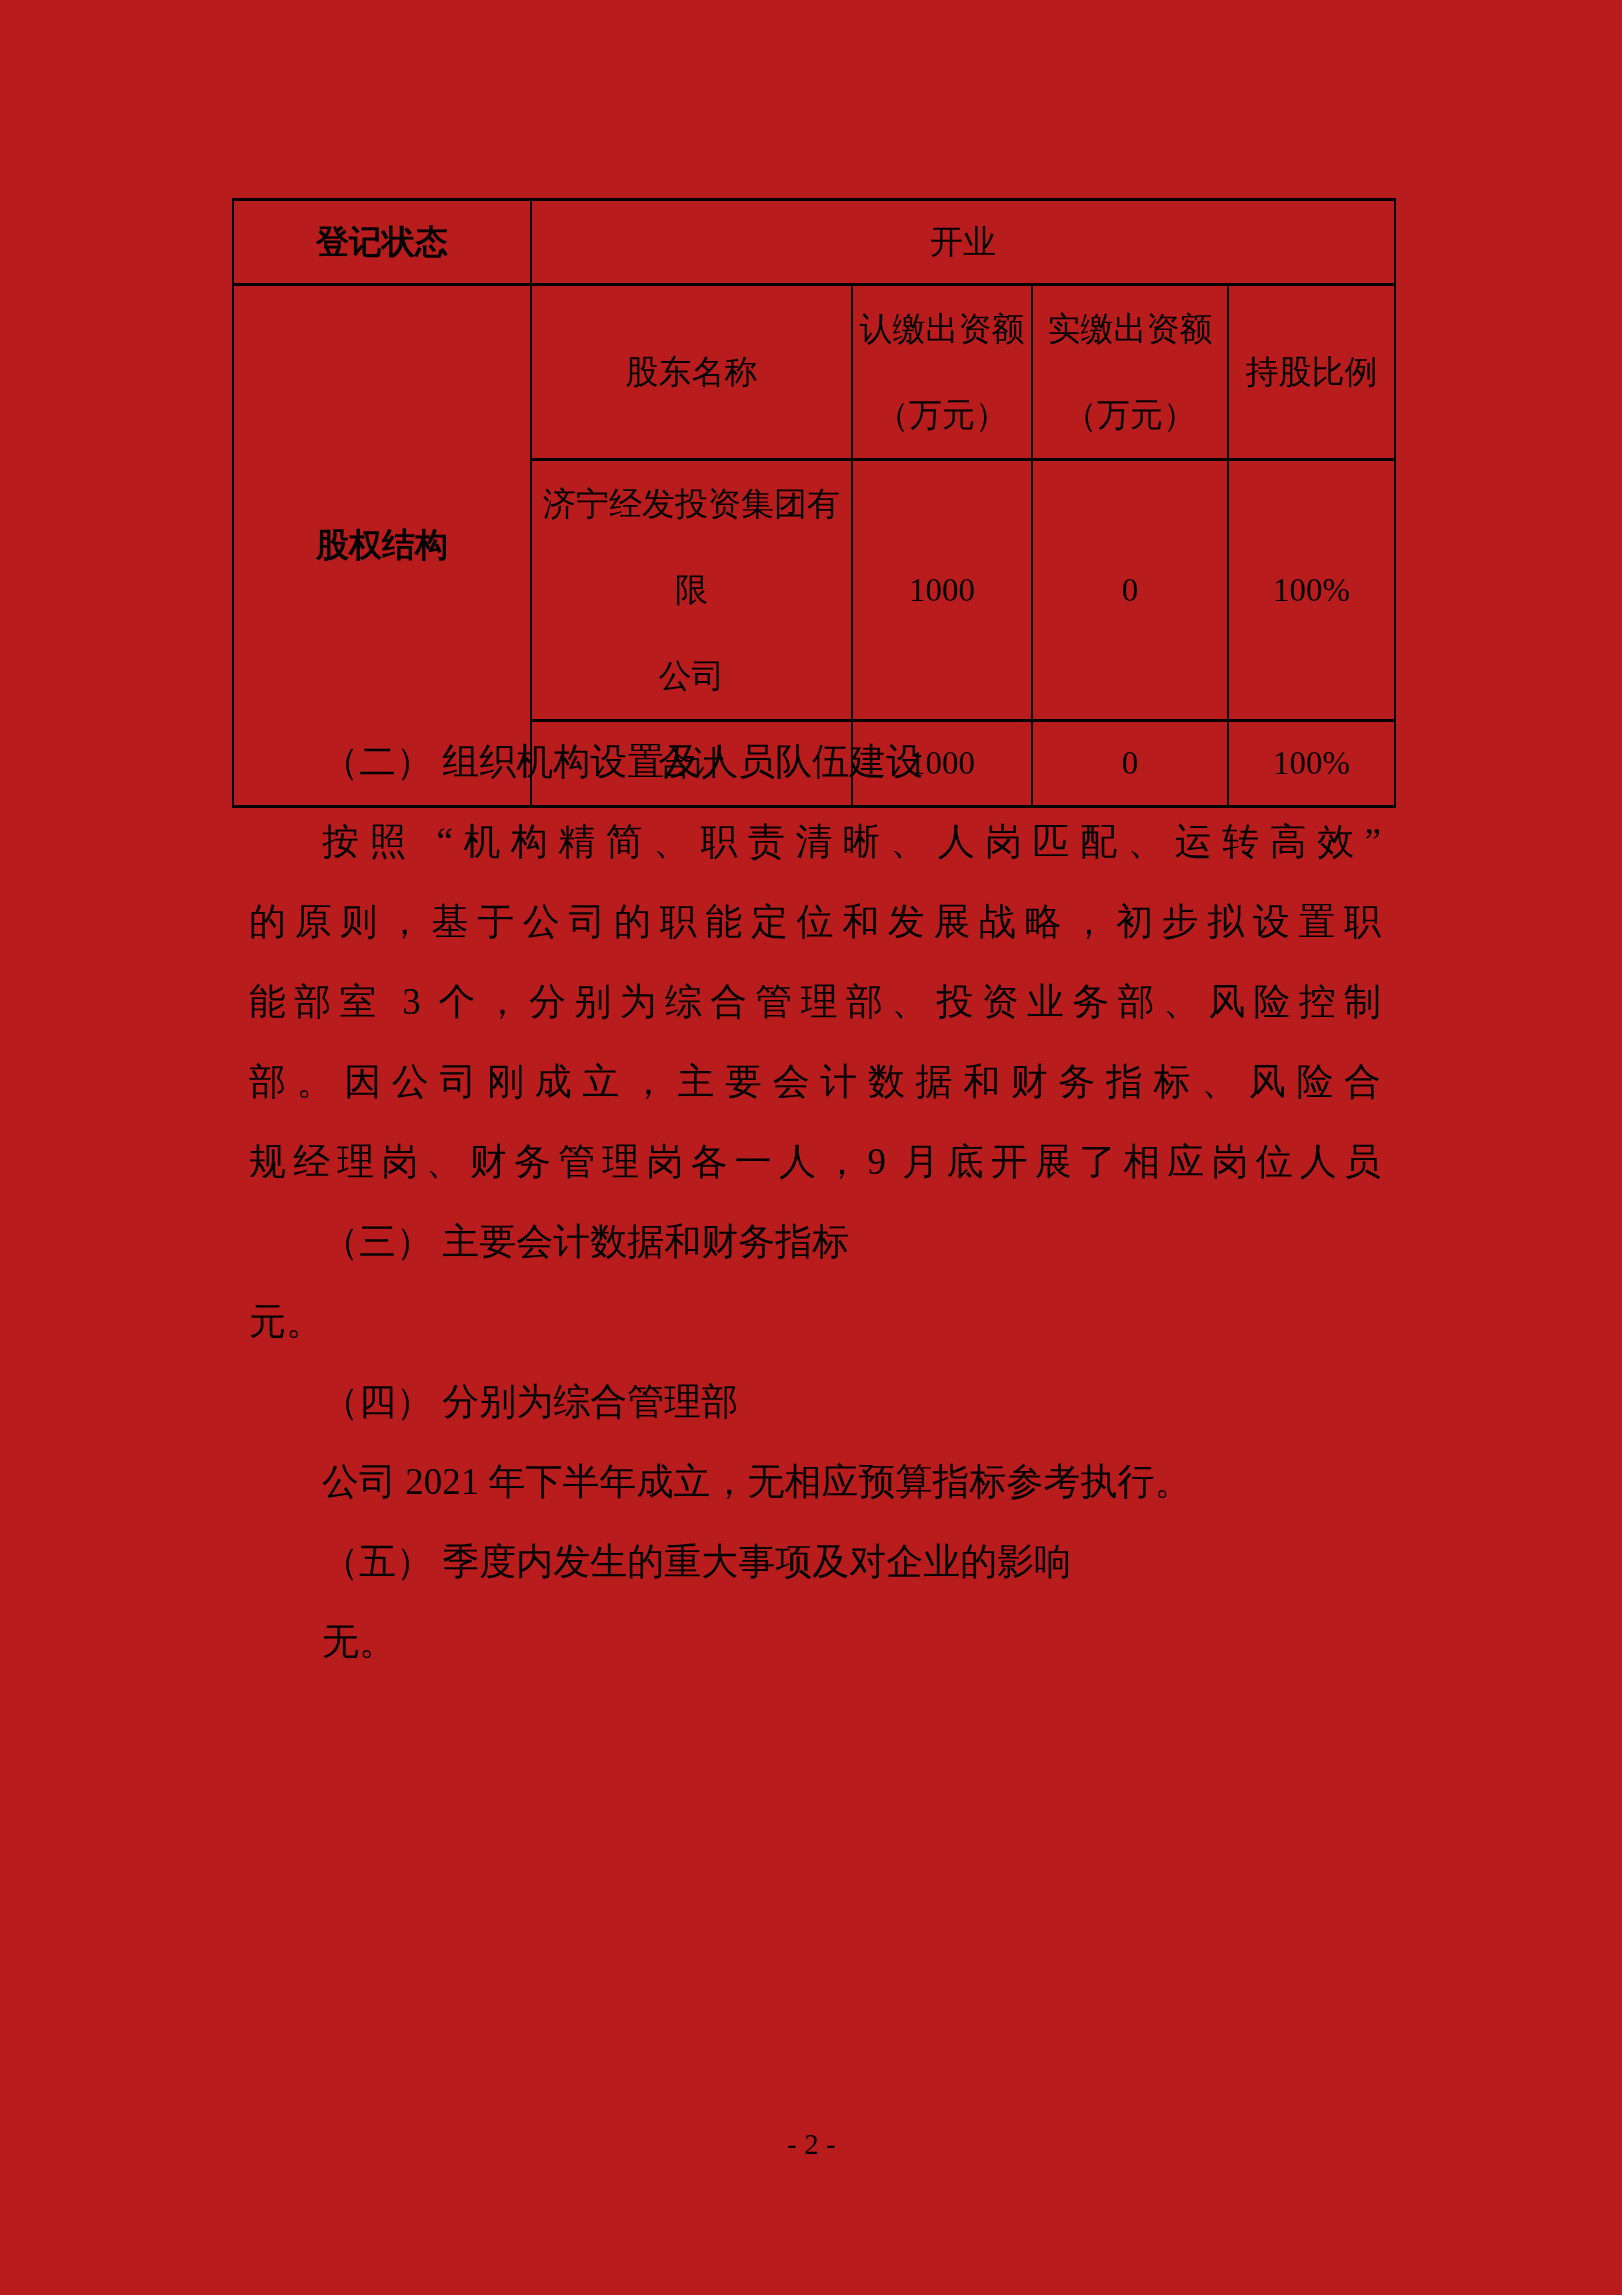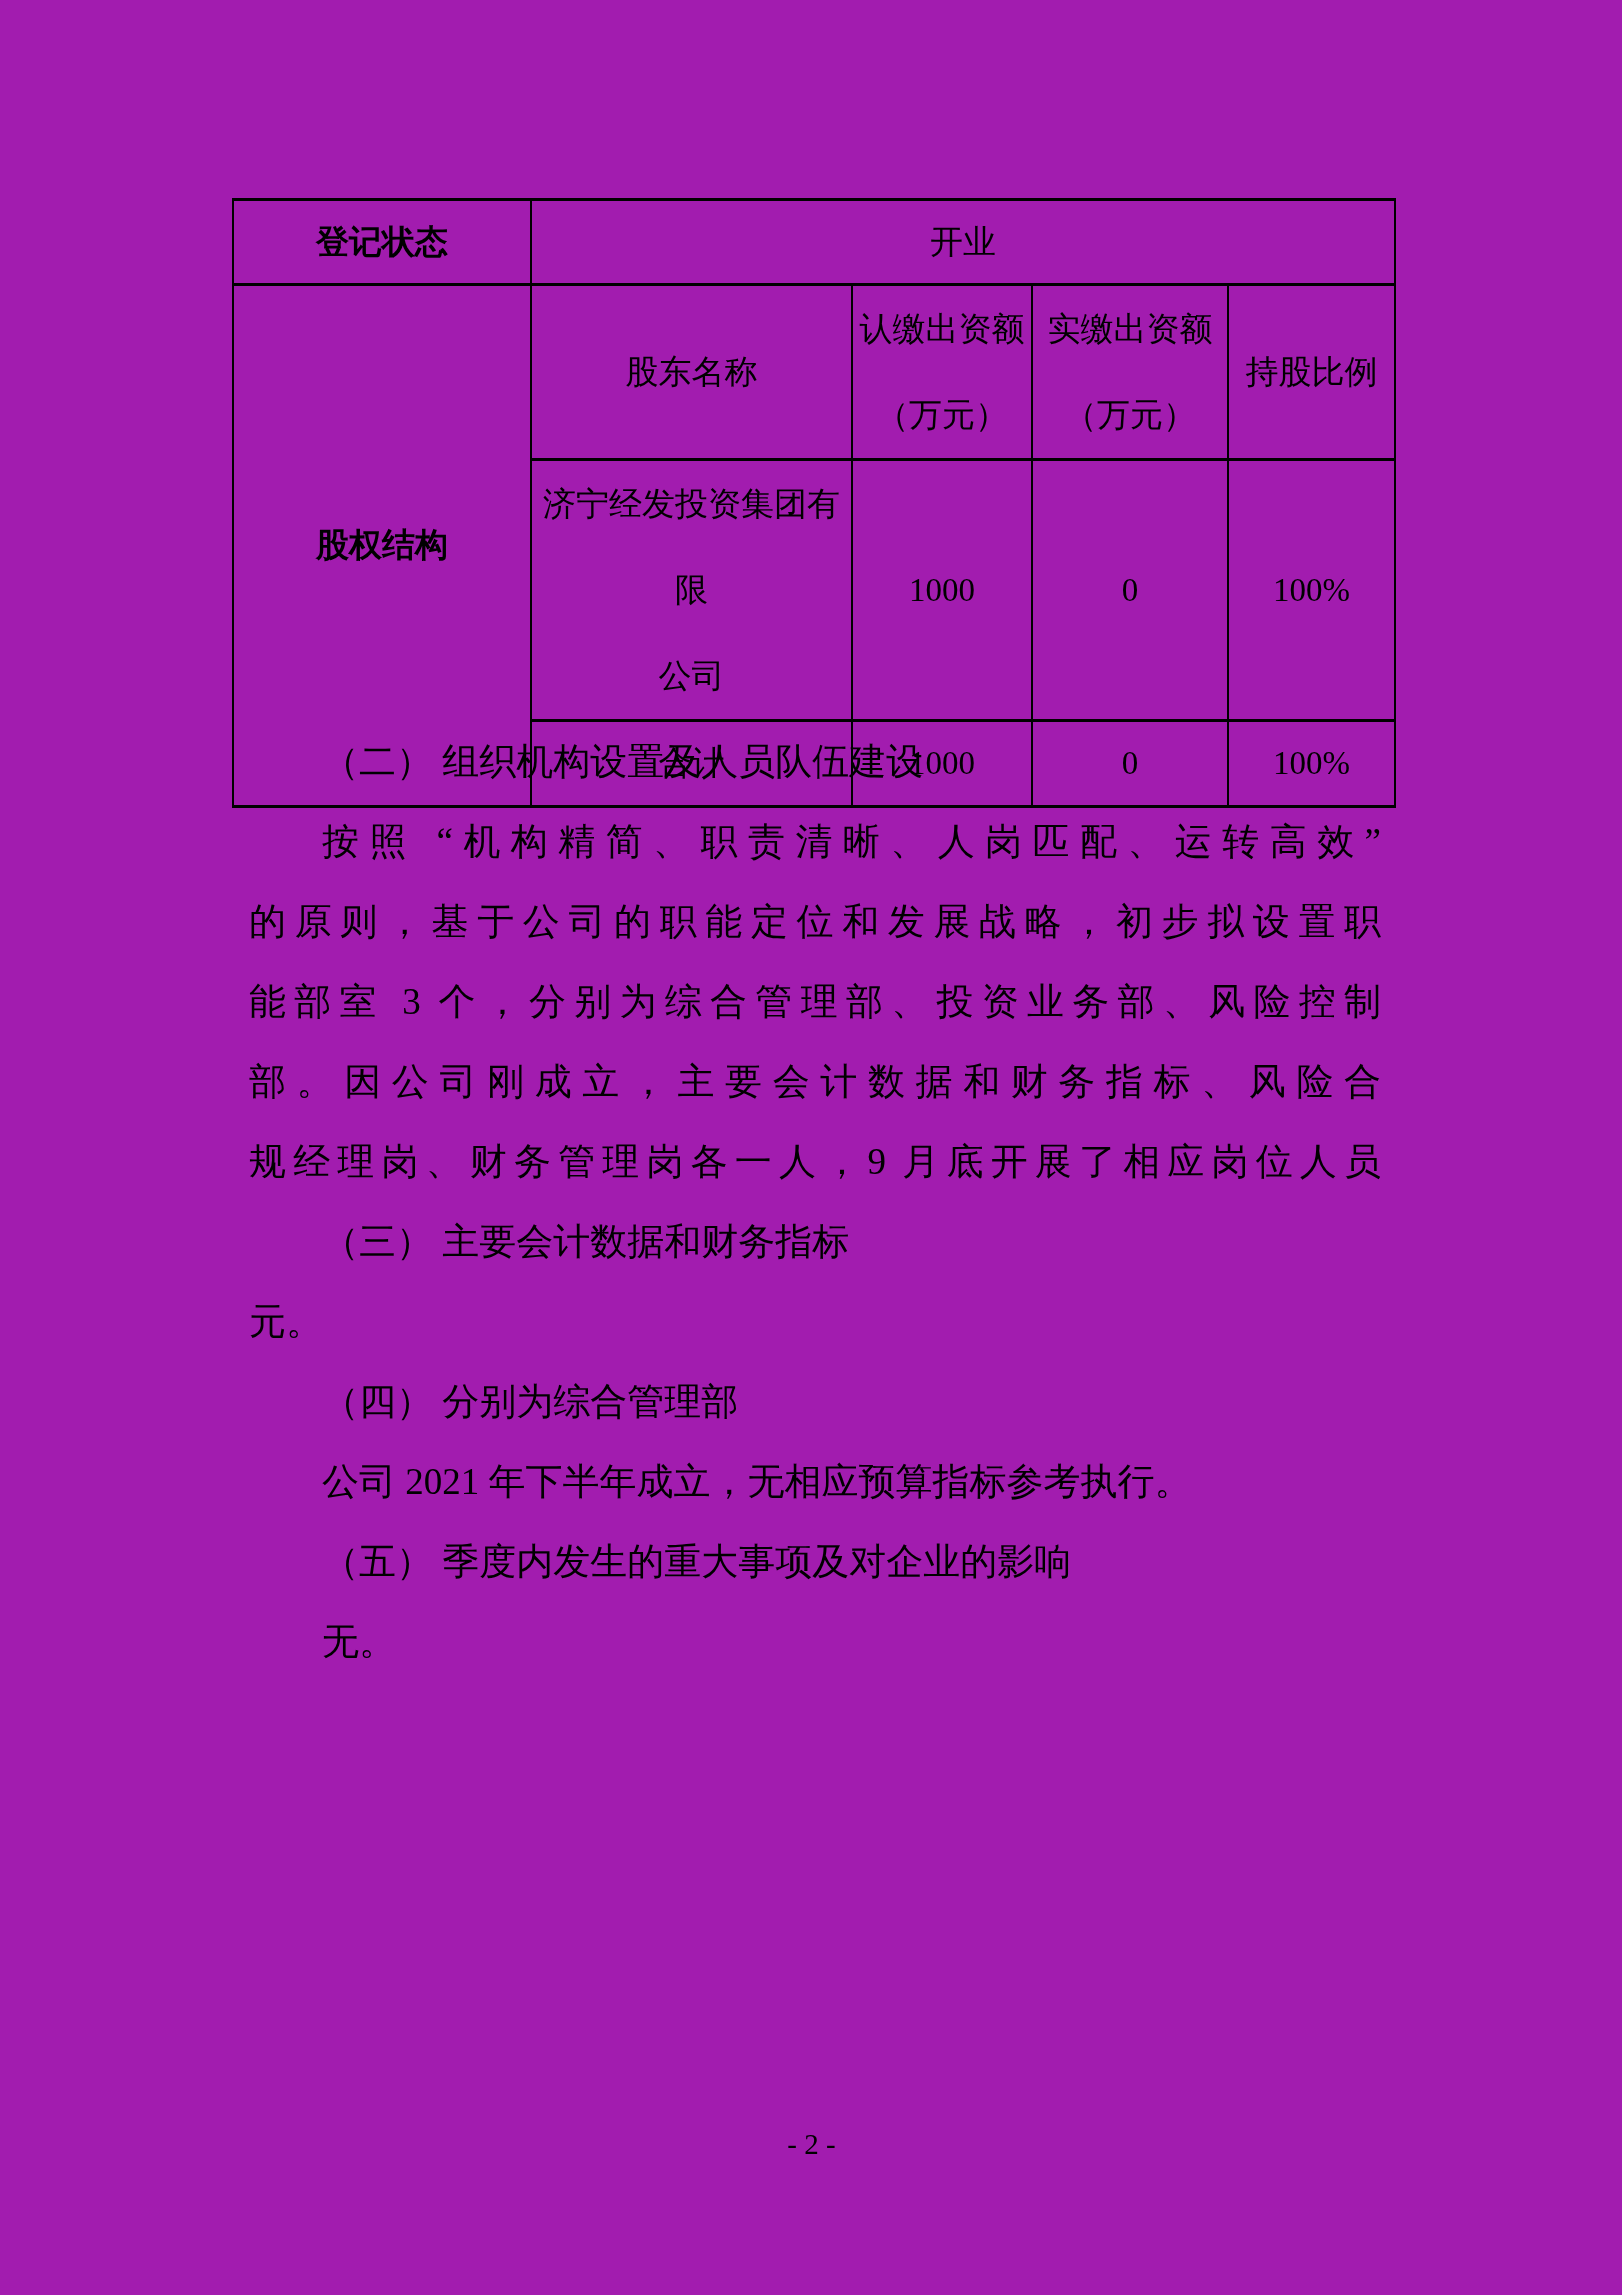--- a/index.html
+++ b/index.html
@@ -4,21 +4,21 @@
 <style>
   html, body {
     margin: 0;
     padding: 0;
     background: #ffffff;
   }
   .page {
     position: relative;
     width: 1623px;
     height: 2295px;
-    background: #a21caf;
+    background: #b91c1c;
     color: #000000;
     font-family: "Liberation Serif", serif;
     overflow: hidden;
   }
 
   
   .doc-table {
     position: absolute;
     left: 232px;
     top: 198px;

